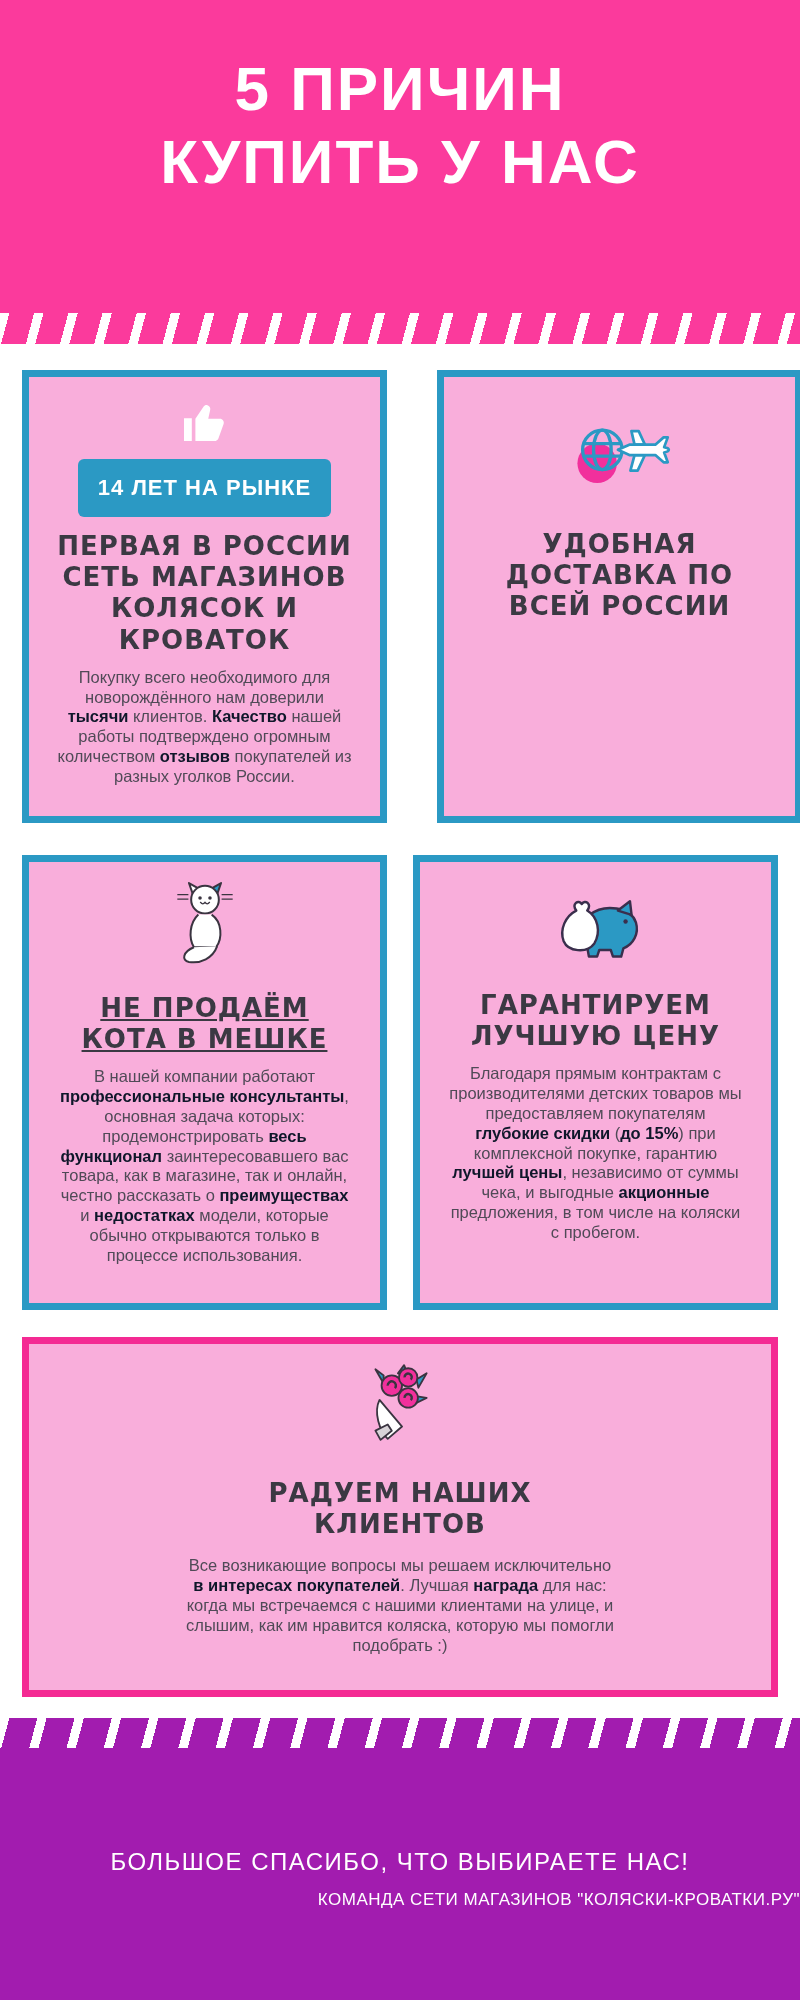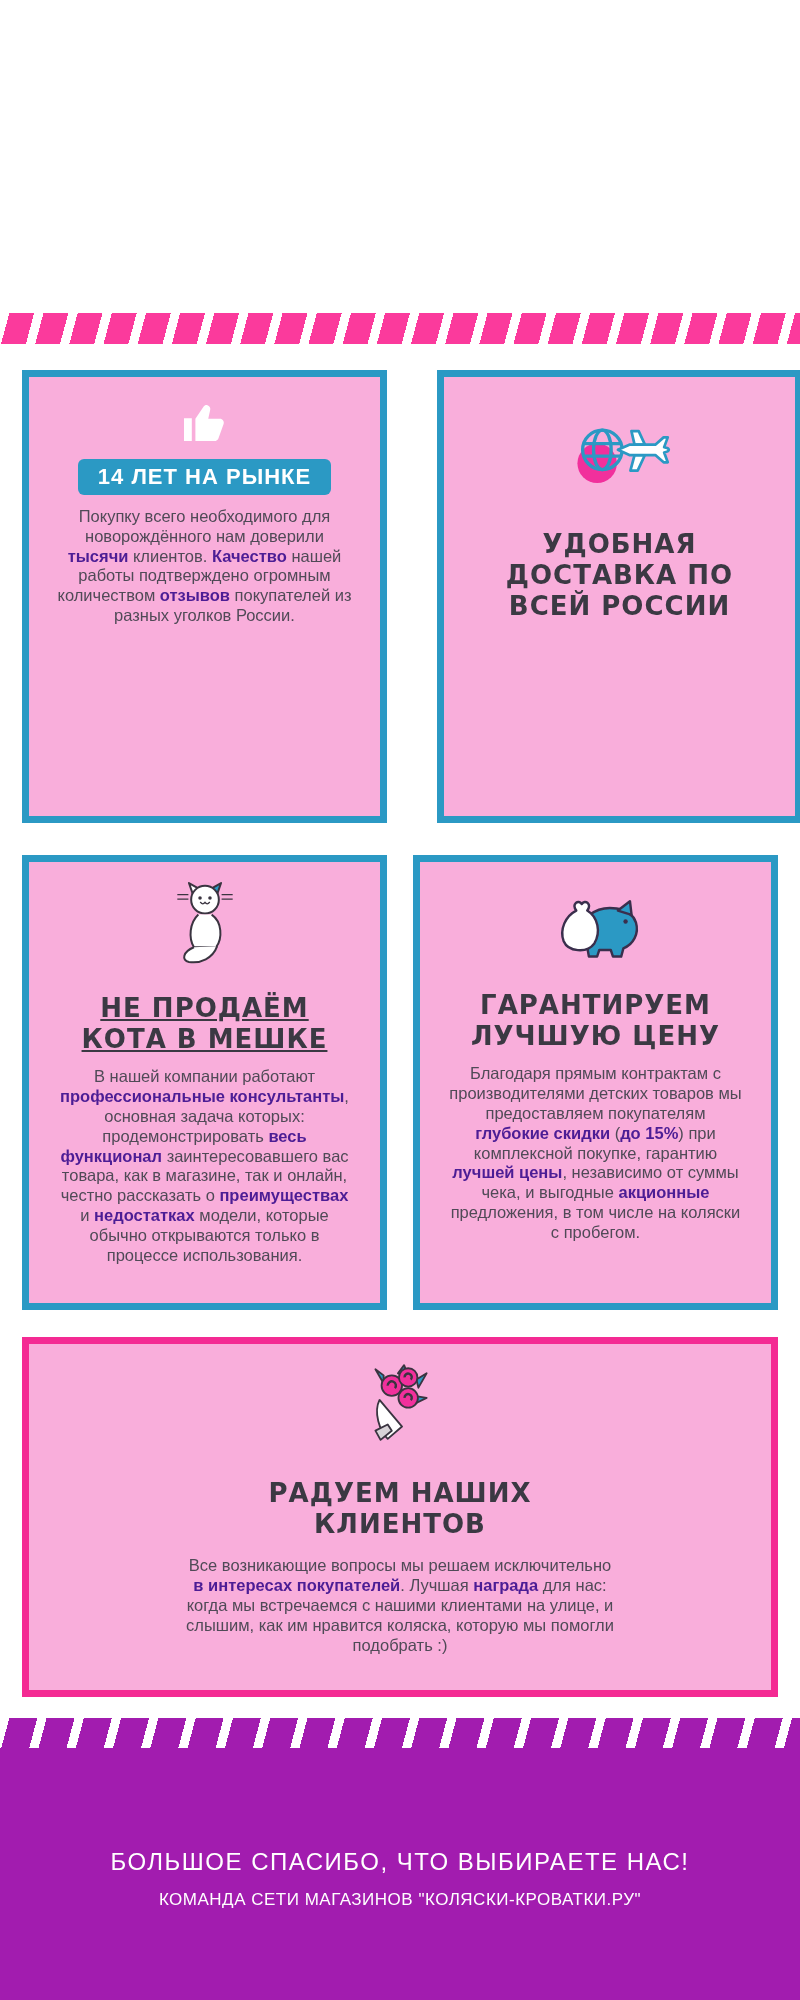--- a/index.html
+++ b/index.html
@@ -20,57 +20,64 @@
   .card.c3{left:22px;top:855px;width:365px;height:455px;}
   .card.c4{left:413px;top:855px;width:365px;height:455px;}
   .card.c5{left:22px;top:1337px;width:756px;height:360px;border-color:#f42a93;}
   .icon-wrap{display:flex;align-items:center;justify-content:center;}
   .c1 .icon-wrap{height:52px;margin-top:20px;}
   .c2 .icon-wrap{height:78px;margin-top:38px;}
   .c3 .icon-wrap{height:92px;margin-top:16px;}
   .c4 .icon-wrap{height:78px;margin-top:26px;}
   .c5 .icon-wrap{height:84px;margin-top:16px;}
   .badge{display:inline-block;margin-top:10px;background:#2b99c4;color:#ffffff;
-         font-weight:bold;font-size:22px;letter-spacing:1px;padding:5px 20px;border-radius:6px;
+         font-weight:bold;font-size:22px;letter-spacing:1px;padding:16px 20px;border-radius:6px;
          font-family:"Liberation Sans", sans-serif;}
   .card h2{font-family:"DejaVu Sans", sans-serif;font-weight:bold;color:#3b3943;
            font-size:26px;line-height:1.2;letter-spacing:1px;margin:14px auto 0;max-width:310px;}
   .c2 h2{margin-top:36px;max-width:250px;}
   .c3 h2{margin-top:23px;max-width:290px;text-decoration:underline;}
   .c4 h2{margin-top:24px;max-width:290px;}
   .c5 h2{margin-top:34px;max-width:420px;}
   .body-text{color:#504a57;font-size:16.5px;line-height:1.2;margin:12px auto 0;max-width:296px;}
   .c5 .body-text{max-width:430px;margin-top:16px;}
-  .body-text b{color:#4c1d95;}
+  .body-text b{color:#0f172a;}
   
   .footer{position:absolute;left:0;top:1718px;width:800px;height:282px;background:#a21caf;}
   .stripes-bottom{position:absolute;left:0;top:0;width:800px;height:30px;
          background:repeating-linear-gradient(105deg,#ffffff 0 9px,transparent 9px 36px);}
   .thanks{position:absolute;left:0;top:130px;width:800px;text-align:center;color:#ffffff;
           font-size:24px;letter-spacing:1.5px;}
-  .team{position:absolute;left:0;top:172px;width:800px;text-align:center;color:#ffffff;
+  .team{position:absolute;left:0;top:172px;width:800px;text-align:right;color:#ffffff;
         font-size:17px;letter-spacing:0.5px;}
   svg{display:block;}
 </style>
 </head>
 <body>
 
 <div class="page">
 
+  <div class="header">
+    <div class="title">
+      <div>5 ПРИЧИН</div>
+      <div>КУПИТЬ У НАС</div>
+    </div>
+  </div>
   <div class="stripes-top"></div>
 
   <div class="card c1">
     <div class="icon-wrap">
       <svg width="50" height="48" viewBox="0 0 24 24">
         <path fill="#ffffff" d="M1.5 9.6h3.9V21H1.5zM7.2 21h9.5c.92 0 1.74-.57 2.05-1.43l2.55-7.05c.46-1.3-.5-2.62-1.88-2.62h-5.8l1-4.55c.22-1-.4-2-1.4-2.25-.76-.18-1.56.12-1.97.8L7.2 9.9z"></path>
       </svg>
     </div>
     <div>
       <span class="badge">14 ЛЕТ НА РЫНКЕ</span>
     </div>
+    <h2>ПЕРВАЯ В РОССИИ СЕТЬ МАГАЗИНОВ КОЛЯСОК И КРОВАТОК</h2>
     <p class="body-text"><span>Покупку всего необходимого для новорождённого нам доверили </span><b>тысячи</b><span> клиентов. </span><b>Качество</b><span> нашей работы подтверждено огромным количеством </span><b>отзывов</b><span> покупателей из разных уголков России.</span></p>
   </div>
 
   <div class="card c2">
     <div class="icon-wrap">
       <svg width="108" height="70" viewBox="0 0 104 64">
         <circle cx="30" cy="41" r="19" fill="#f1309c"></circle>
         <g fill="none" stroke="#2b99c4" stroke-width="3.2">
           <circle cx="35" cy="28" r="19"></circle>
           <ellipse cx="35" cy="28" rx="8.5" ry="19"></ellipse>

